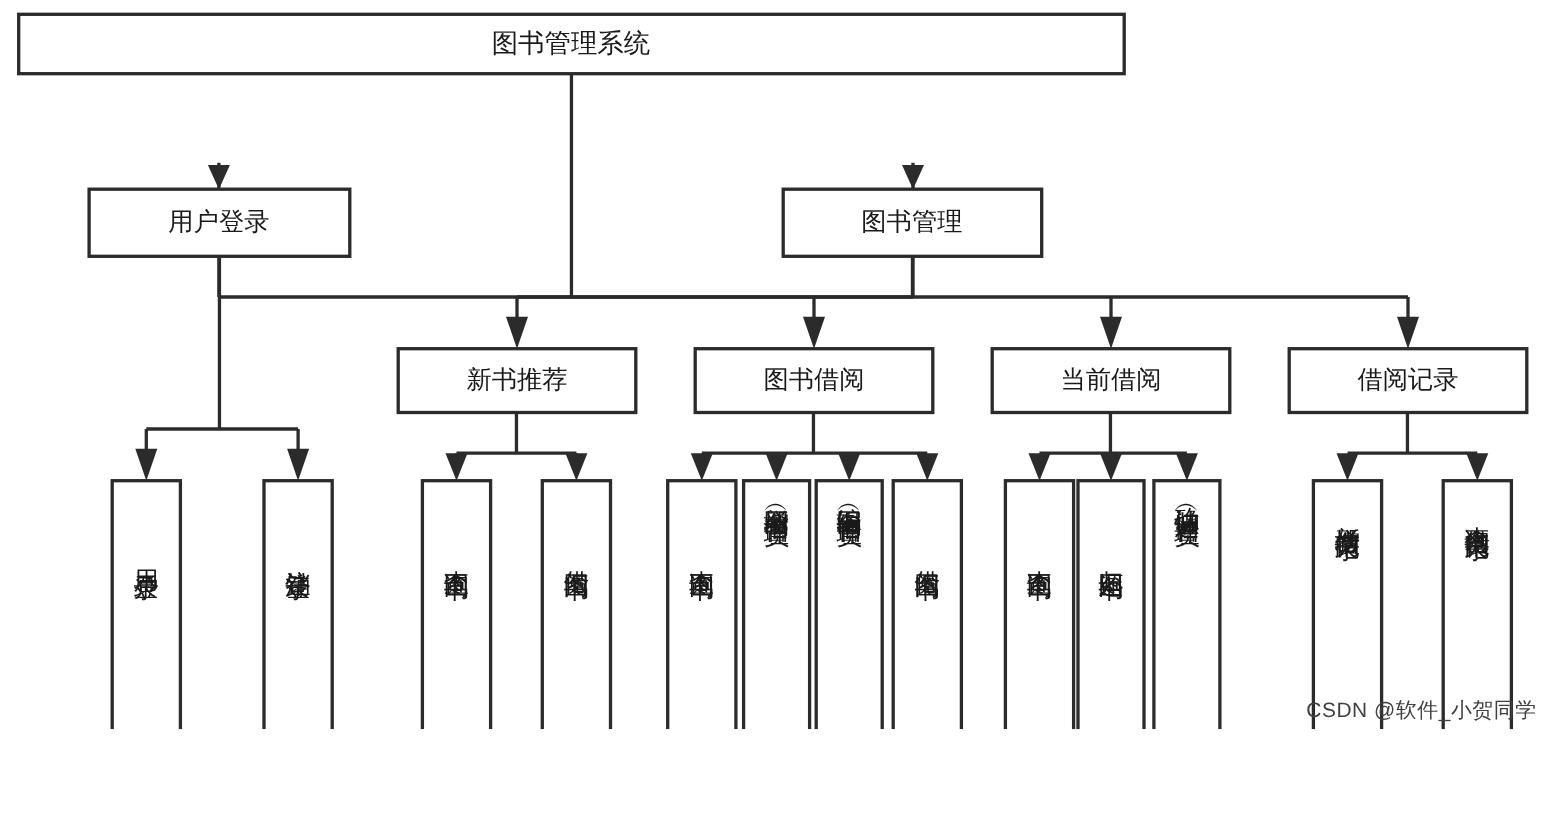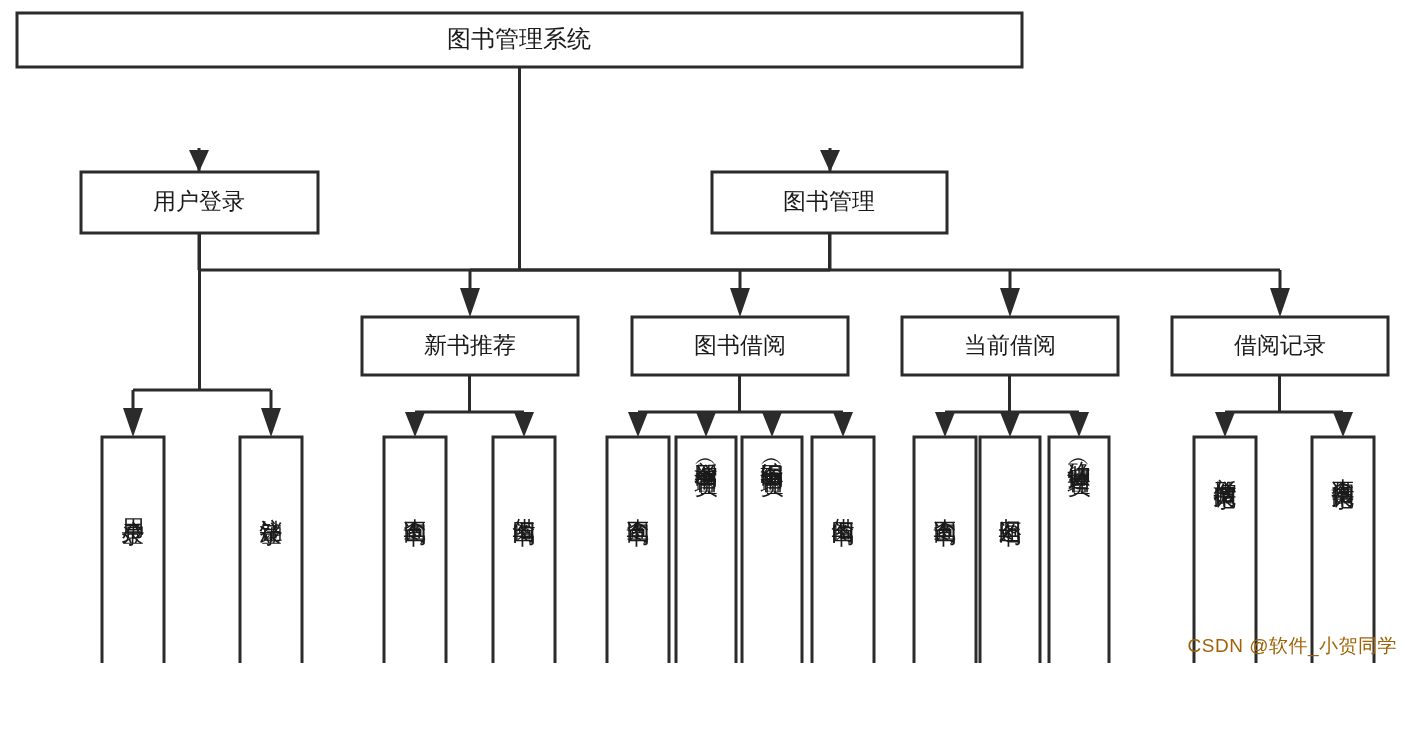--- a/index.html
+++ b/index.html
@@ -72,21 +72,21 @@
     color: #1a1a1a;
     letter-spacing: 2px;
     white-space: nowrap;
   }
   .watermark {
     position: absolute;
     right: 8px;
     bottom: 4px;
     font-family: "Liberation Sans", "DejaVu Sans", sans-serif;
     font-size: 19px;
-    color: #a16207;
+    color: #404040;
     letter-spacing: 0.5px;
     user-select: none;
     pointer-events: none;
     text-align: right;
   }
 </style>
 </head>
 <body>
 
 <div id="diagram-root">

